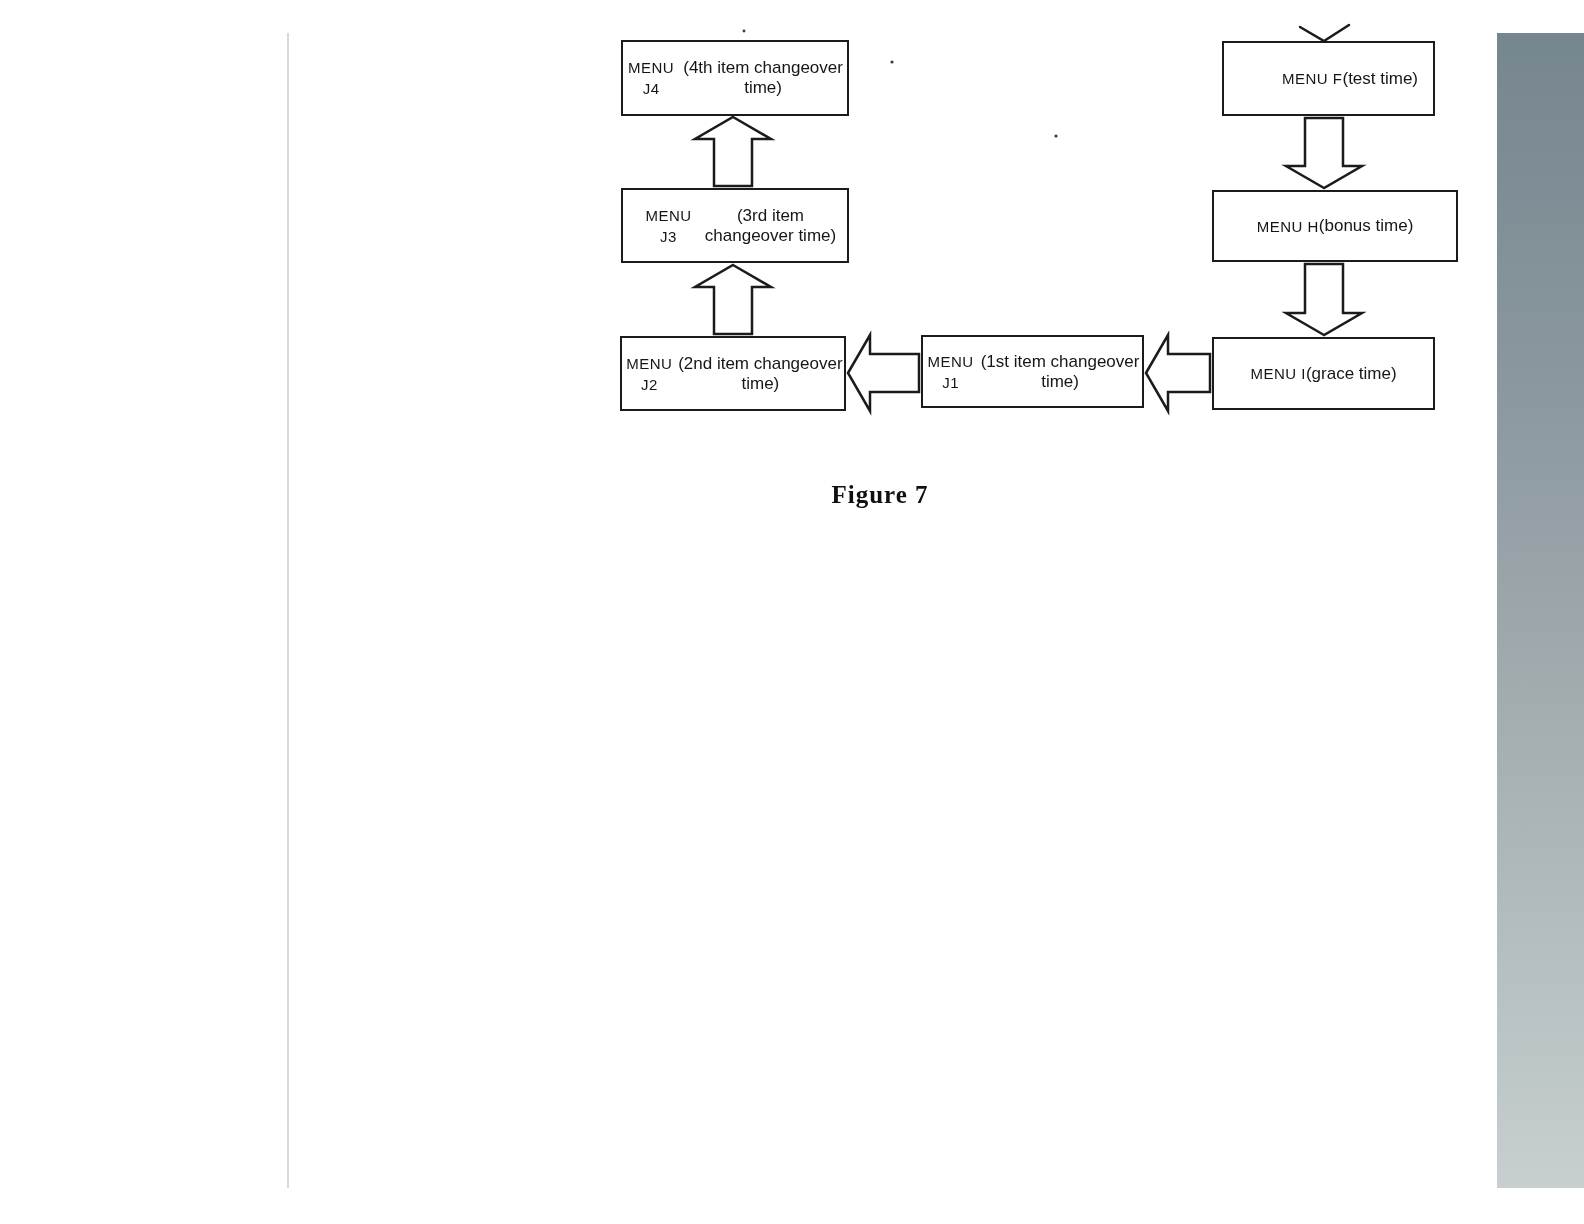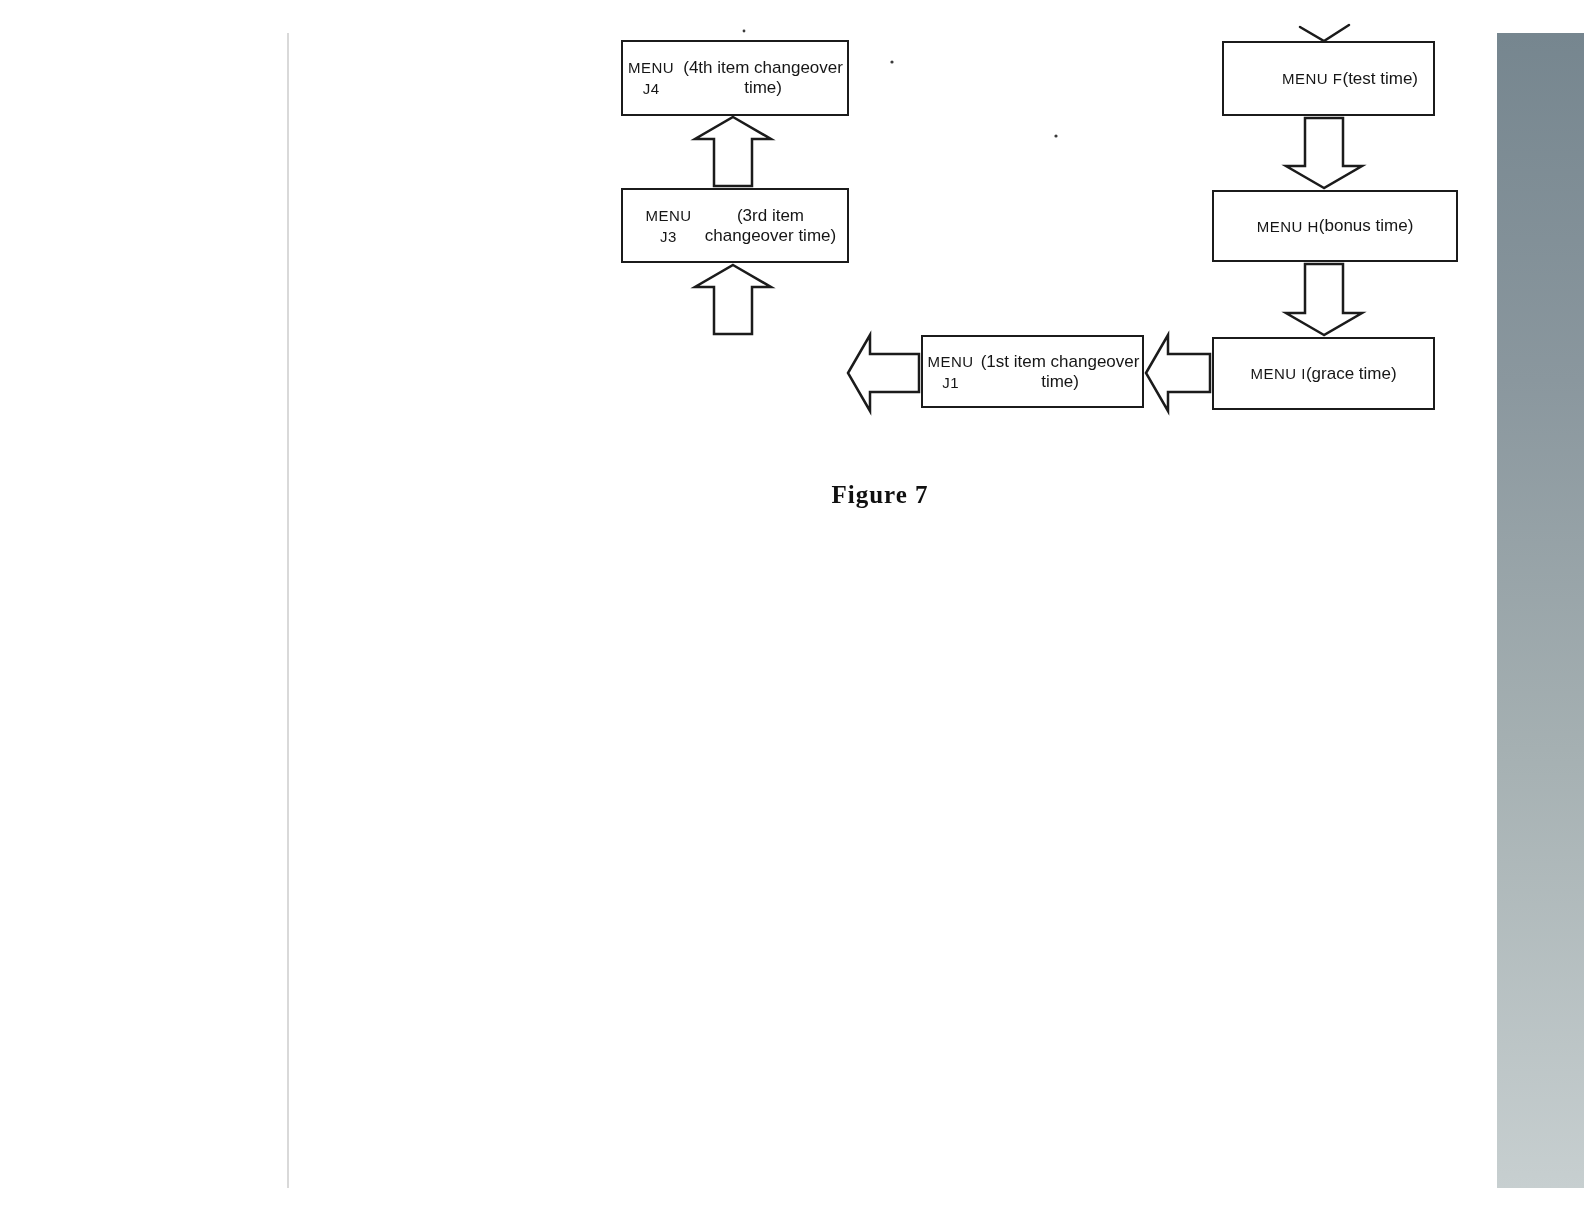--- a/index.html
+++ b/index.html
@@ -79,20 +79,24 @@
   <div class="node node-j4">
     <span class="node-title">MENU J4</span>
     <span class="node-sub">(4th item changeover time)</span>
   </div>
 
   <div class="node node-j3">
     <span class="node-title">MENU J3</span>
     <span class="node-sub">(3rd item changeover time)</span>
   </div>
 
+  <div class="node node-j2">
+    <span class="node-title">MENU J2</span>
+    <span class="node-sub">(2nd item changeover time)</span>
+  </div>
 
   <div class="node node-j1">
     <span class="node-title">MENU J1</span>
     <span class="node-sub">(1st item changeover time)</span>
   </div>
 
   <div class="node node-f">
     <span class="node-title">MENU F</span>
     <span class="node-sub">(test time)</span>
   </div>

